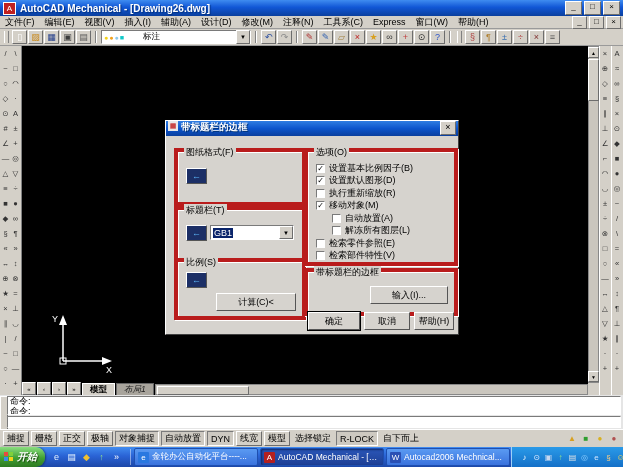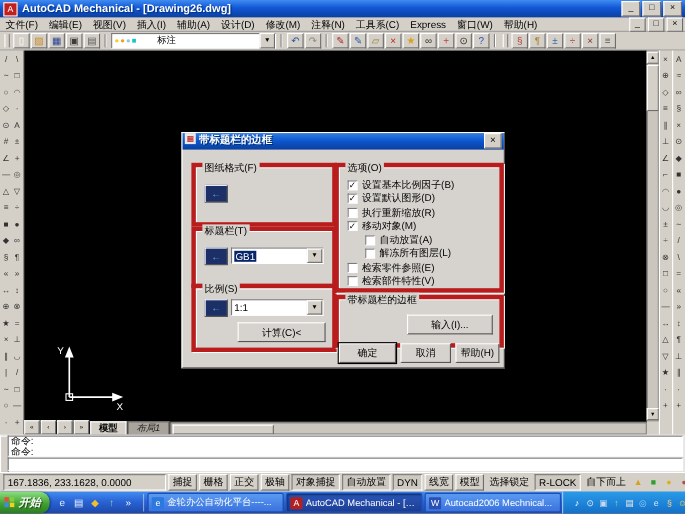--- a/index.html
+++ b/index.html
@@ -340,21 +340,20 @@
   <div class="abs command">
     <div class="abs cmd-split raised"></div>
     <div class="abs cmd-hist sunken" id="cmd-history">
         <div>命令:</div>
         <div>命令:</div>
       </div>
     <div class="abs cmd-input sunken"></div>
   </div>
 
   <div class="abs statusbar">
-    <div class="coords sunken">167.1836, 233.1628, 0.0000</div>
     <span id="status-toggles" class="flexc" style="gap:2px">
         <span class="toggle">捕捉</span>
         <span class="toggle">栅格</span>
         <span class="toggle">正交</span>
         <span class="toggle">极轴</span>
         <span class="toggle pressed">对象捕捉</span>
         <span class="toggle pressed">自动放置</span>
         <span class="toggle pressed">DYN</span>
         <span class="toggle">线宽</span>
         <span class="toggle">模型</span>
@@ -435,24 +434,20 @@
       <span class="pick-btn" style="left:8px;top:15px">←</span>
       <div class="dcombo" style="left:32px;top:15px;width:84px">
         <span class="sel">GB1</span>
         <span class="combo-btn raised ctr" style="margin-left:auto">▼</span>
       </div>
     </div>
 
     <div class="group" style="left:8px;top:137px;width:124px;height:54px">
       <span class="group-label">比例(S)</span>
       <span class="pick-btn" style="left:8px;top:10px">←</span>
-      <div class="dcombo" style="left:32px;top:10px;width:84px">
-        <span>1:1</span>
-        <span class="combo-btn raised ctr" style="margin-left:auto">▼</span>
-      </div>
       <div class="dbtn" style="left:38px;top:31px;width:78px;height:16px">计算(C)&lt;</div>
     </div>
 
     <div class="group" style="left:138px;top:27px;width:146px;height:110px">
       <span class="group-label">选项(O)</span>
       <div class="chk-rows" id="opt-checks">
           <div class="chk-row">
             <span class="chk">✓</span>
             <span>设置基本比例因子(B)</span>
           </div>

